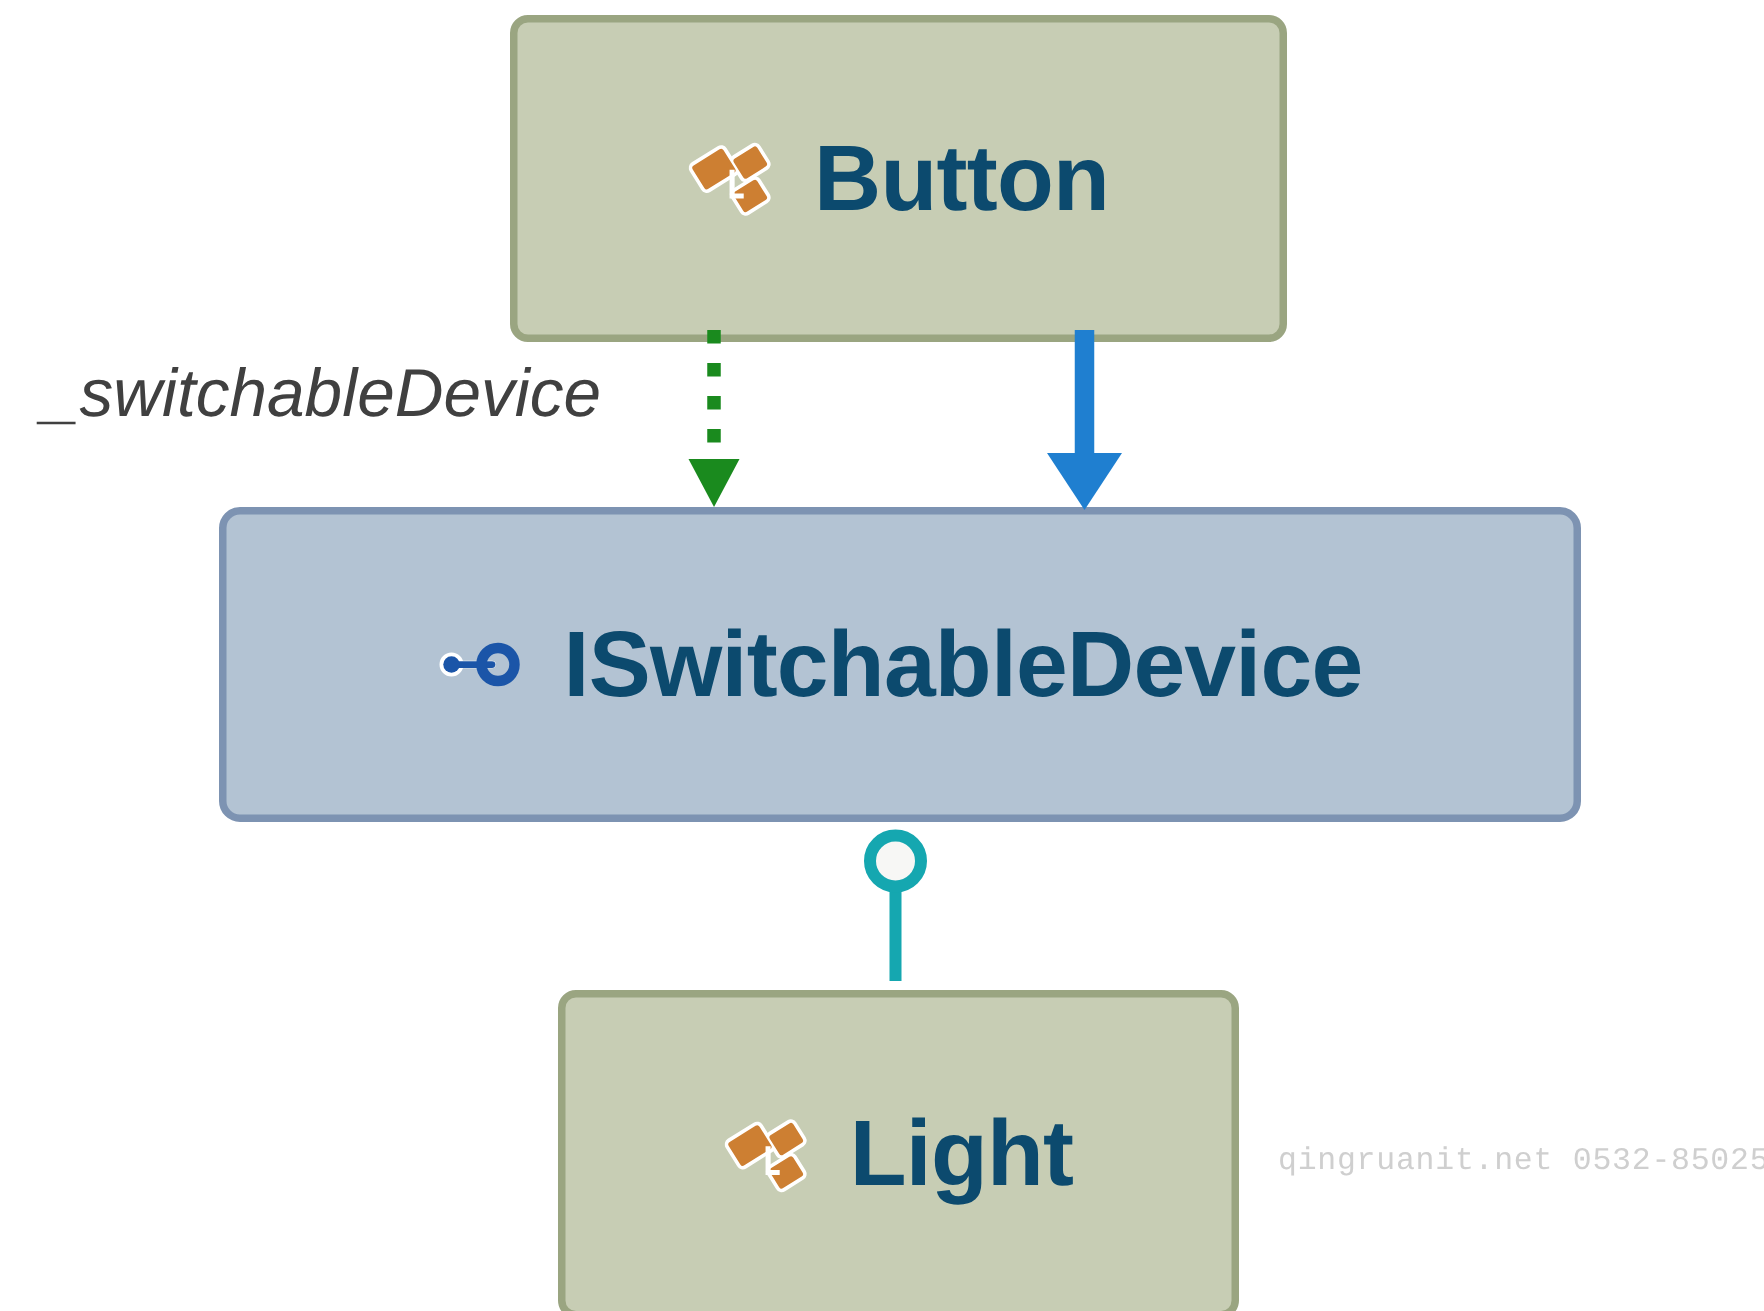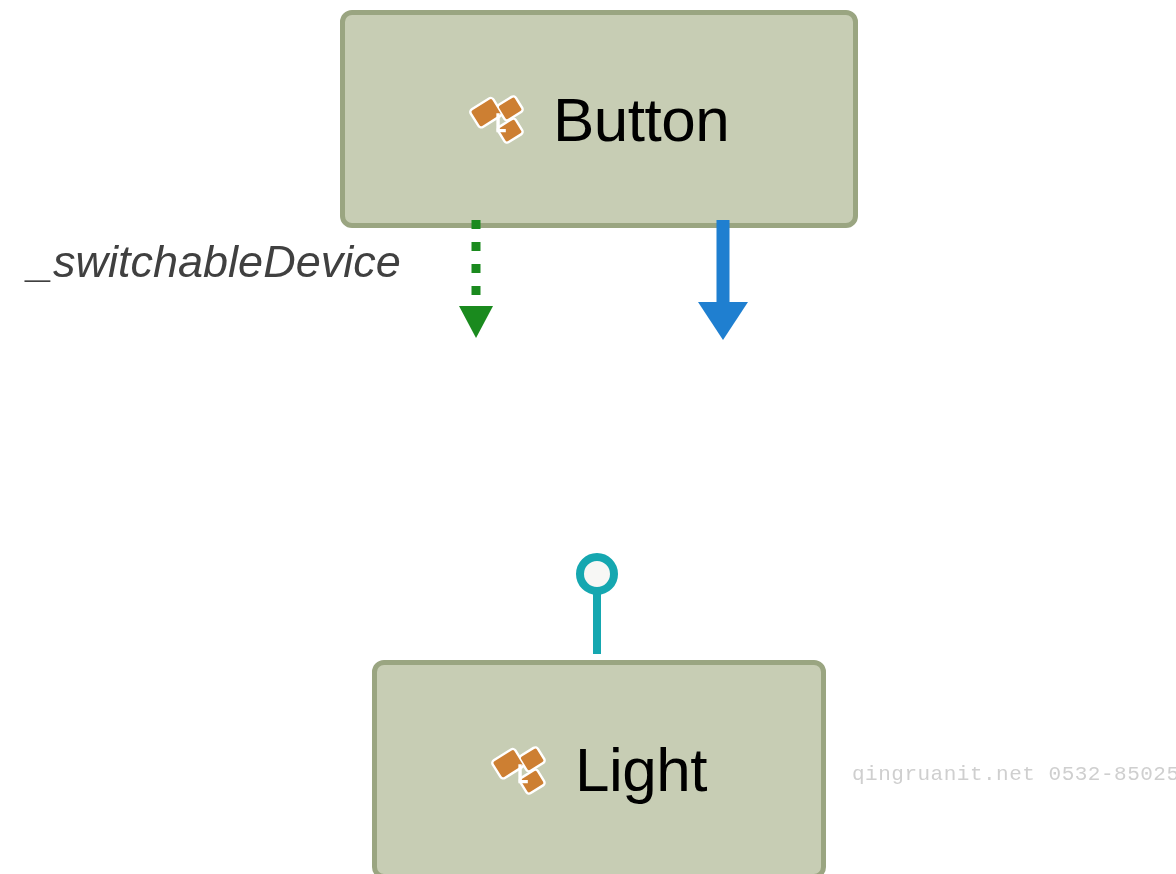--- a/index.html
+++ b/index.html
@@ -26,22 +26,22 @@
   }
   .uml-box .box-inner {
     display: flex;
     align-items: center;
     justify-content: center;
     gap: 22px;
     width: 100%;
     height: 100%;
   }
   .uml-box .box-label {
-    font-weight: normal;
-    color: #000000;
+    font-weight: bold;
+    color: #0c4a6e;
     letter-spacing: -0.5px;
     white-space: nowrap;
   }
 
   .class-box {
     background: #c7cdb4;
     border: 5px solid #9aa581;
     border-radius: 12px;
   }
   .interface-box {
@@ -117,20 +117,35 @@
           <rect x="5" y="16" width="25" height="19" rx="2" transform="rotate(-32 17.5 25.5)"></rect>
           <rect x="33" y="13" width="19" height="16" rx="2" transform="rotate(-32 42.5 21)"></rect>
           <rect x="33" y="36" width="19" height="16" rx="2" transform="rotate(-32 42.5 44)"></rect>
         </g>
         <path d="M30 26 L30 44 L38 44" fill="none" stroke="#ffffff" stroke-width="3.5"></path>
       </svg>
       <span class="box-label">Button</span>
     </div>
   </div>
 
+  <div class="uml-box interface-box" id="box-interface">
+    <div class="box-inner">
+      <svg class="icon-interface" viewBox="0 0 56 34">
+        <g stroke="#ffffff" stroke-width="5">
+          <line x1="9" y1="17" x2="36" y2="17" stroke-linecap="round"></line>
+          <circle cx="9" cy="17" r="5.5" fill="#ffffff"></circle>
+          <circle cx="40" cy="17" r="11" fill="none"></circle>
+        </g>
+        <line x1="9" y1="17" x2="36" y2="17" stroke="#1b55a8" stroke-width="4.5" stroke-linecap="round"></line>
+        <circle cx="9" cy="17" r="5.5" fill="#1b55a8"></circle>
+        <circle cx="40" cy="17" r="11" fill="none" stroke="#1b55a8" stroke-width="7"></circle>
+      </svg>
+      <span class="box-label">ISwitchableDevice</span>
+    </div>
+  </div>
 
   <div class="uml-box class-box" id="box-light">
     <div class="box-inner">
       <svg class="icon-class" viewBox="0 0 64 64">
         <g stroke="#ffffff" stroke-width="5" stroke-linejoin="round" fill="#cd7f32">
           <rect x="5" y="16" width="25" height="19" rx="2" transform="rotate(-32 17.5 25.5)"></rect>
           <rect x="33" y="13" width="19" height="16" rx="2" transform="rotate(-32 42.5 21)"></rect>
           <rect x="33" y="36" width="19" height="16" rx="2" transform="rotate(-32 42.5 44)"></rect>
         </g>
         <g fill="#cd7f32">

